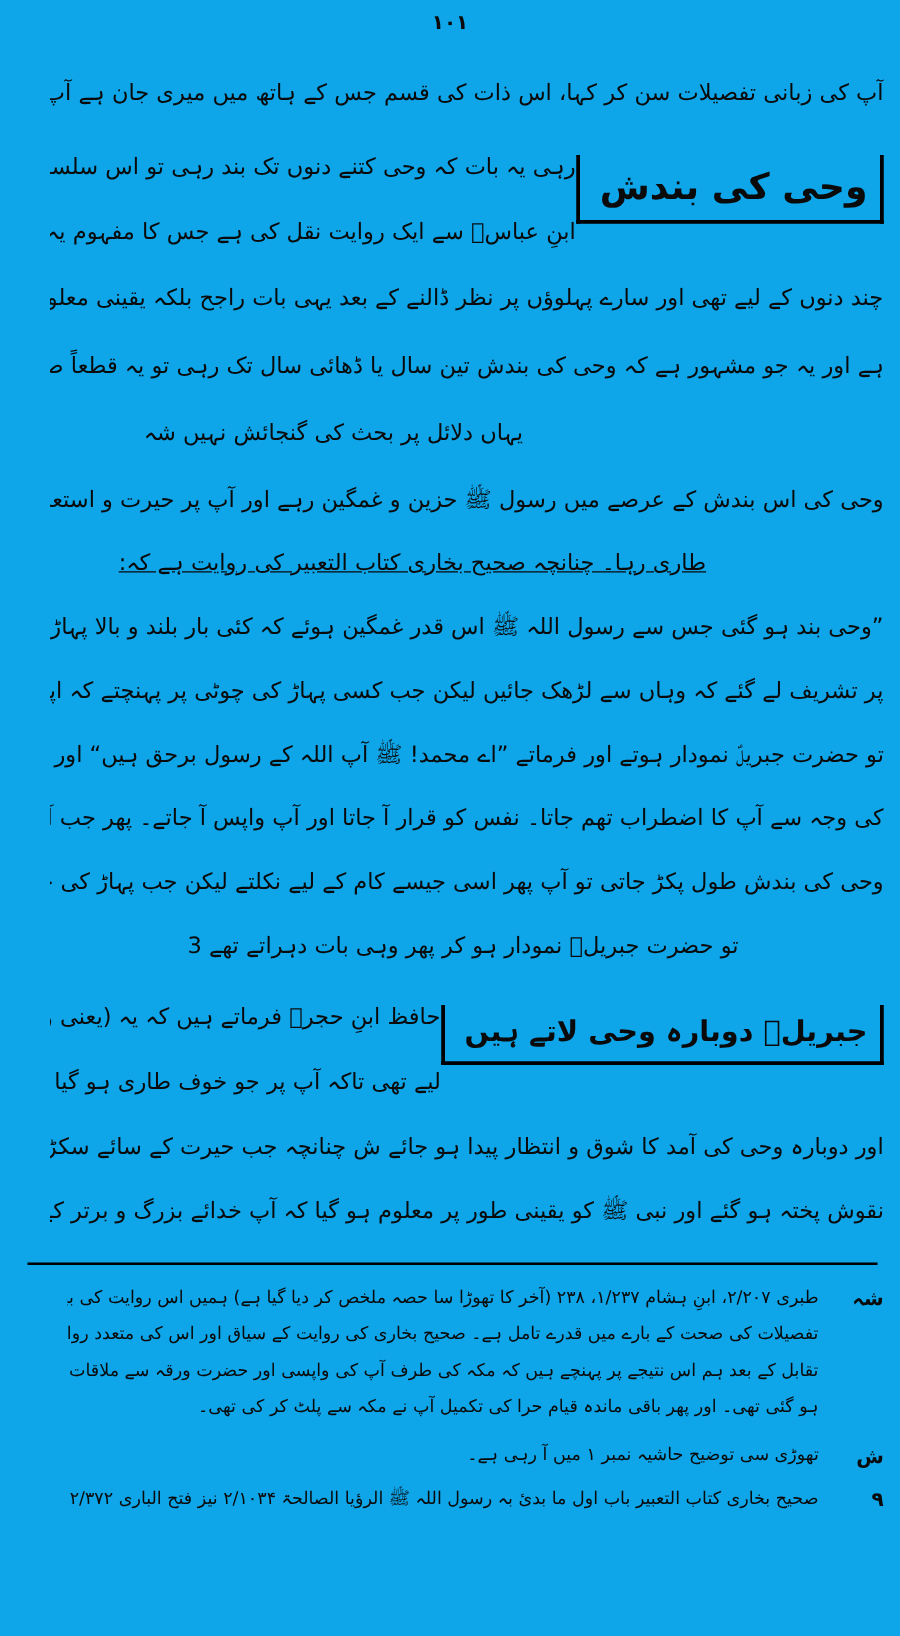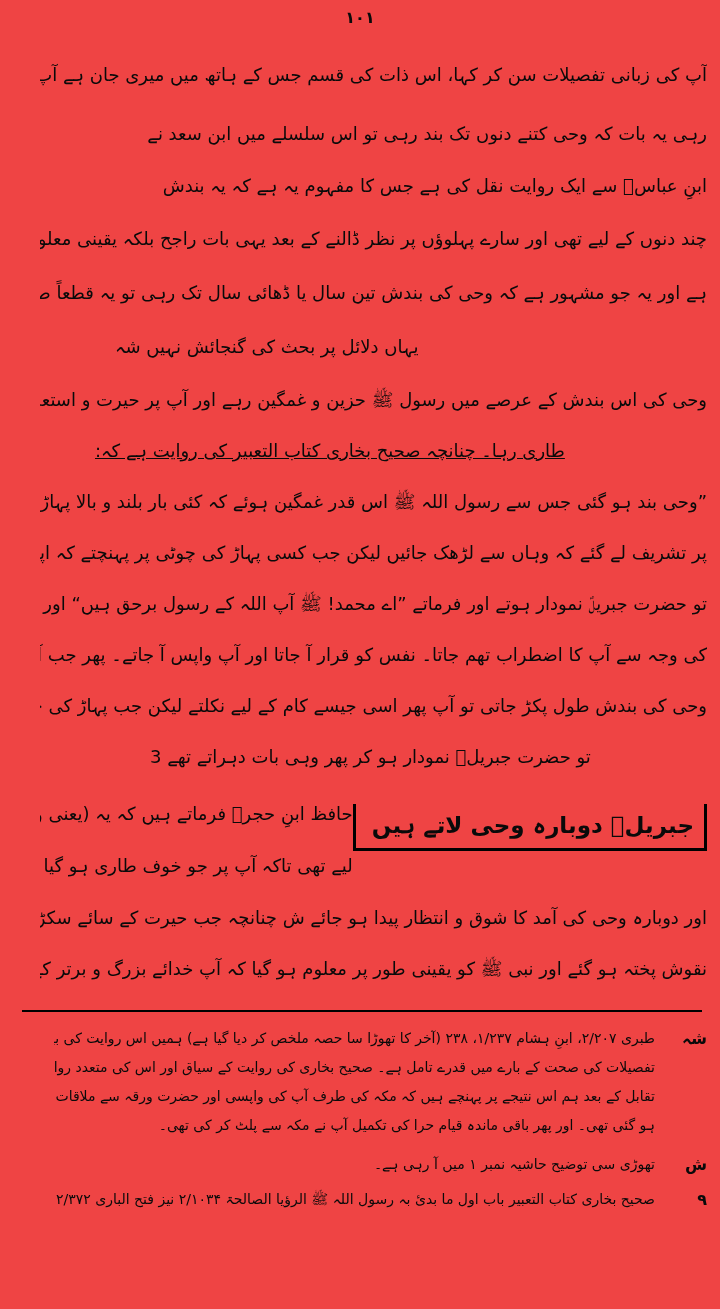--- a/index.html
+++ b/index.html
@@ -1,20 +1,20 @@
 <!DOCTYPE html>
 <html lang="ur" dir="rtl"><head>
 <meta charset="utf-8">
 <style>
   html,body{margin:0;padding:0;background:#e8e8e8;}
   .page{
     position:relative;
     width:720px;height:1309px;
     margin:0 auto;
-    background:#ef4444;
+    background:#0ea5e9;
     color:#0a0a0a;
     direction:rtl;
     font-family:"DejaVu Sans",sans-serif;
     overflow:hidden;
   }
   .pageno{
     padding-top:8px;
     height:30px;
     text-align:center;
     font-size:16px;
@@ -88,20 +88,21 @@
 
   <div class="pageno">۱۰۱</div>
 
   <div class="content">
 
     <div>
       <div class="ln">آپ کی زبانی تفصیلات سن کر کہا، اس ذات کی قسم جس کے ہاتھ میں میری جان ہے آپ اس امت</div>
     </div>
 
     <div class="sec gap6">
+      <div class="headbox headbox1">وحی کی بندش</div>
       <div class="lines">
         <div class="ln ln-start">رہی یہ بات کہ وحی کتنے دنوں تک بند رہی تو اس سلسلے میں ابن سعد نے</div>
         <div class="ln ln-start">ابنِ عباسؓ سے ایک روایت نقل کی ہے جس کا مفہوم یہ ہے کہ یہ بندش</div>
       </div>
     </div>
 
     <div>
       <div class="ln">چند دنوں کے لیے تھی اور سارے پہلوؤں پر نظر ڈالنے کے بعد یہی بات راجح بلکہ یقینی معلوم ہوتی</div>
       <div class="ln">ہے اور یہ جو مشہور ہے کہ وحی کی بندش تین سال یا ڈھائی سال تک رہی تو یہ قطعاً صحیح نہیں۔ البتہ</div>
       <div class="ln ln-left pl75">یہاں دلائل پر بحث کی گنجائش نہیں شہ</div>

